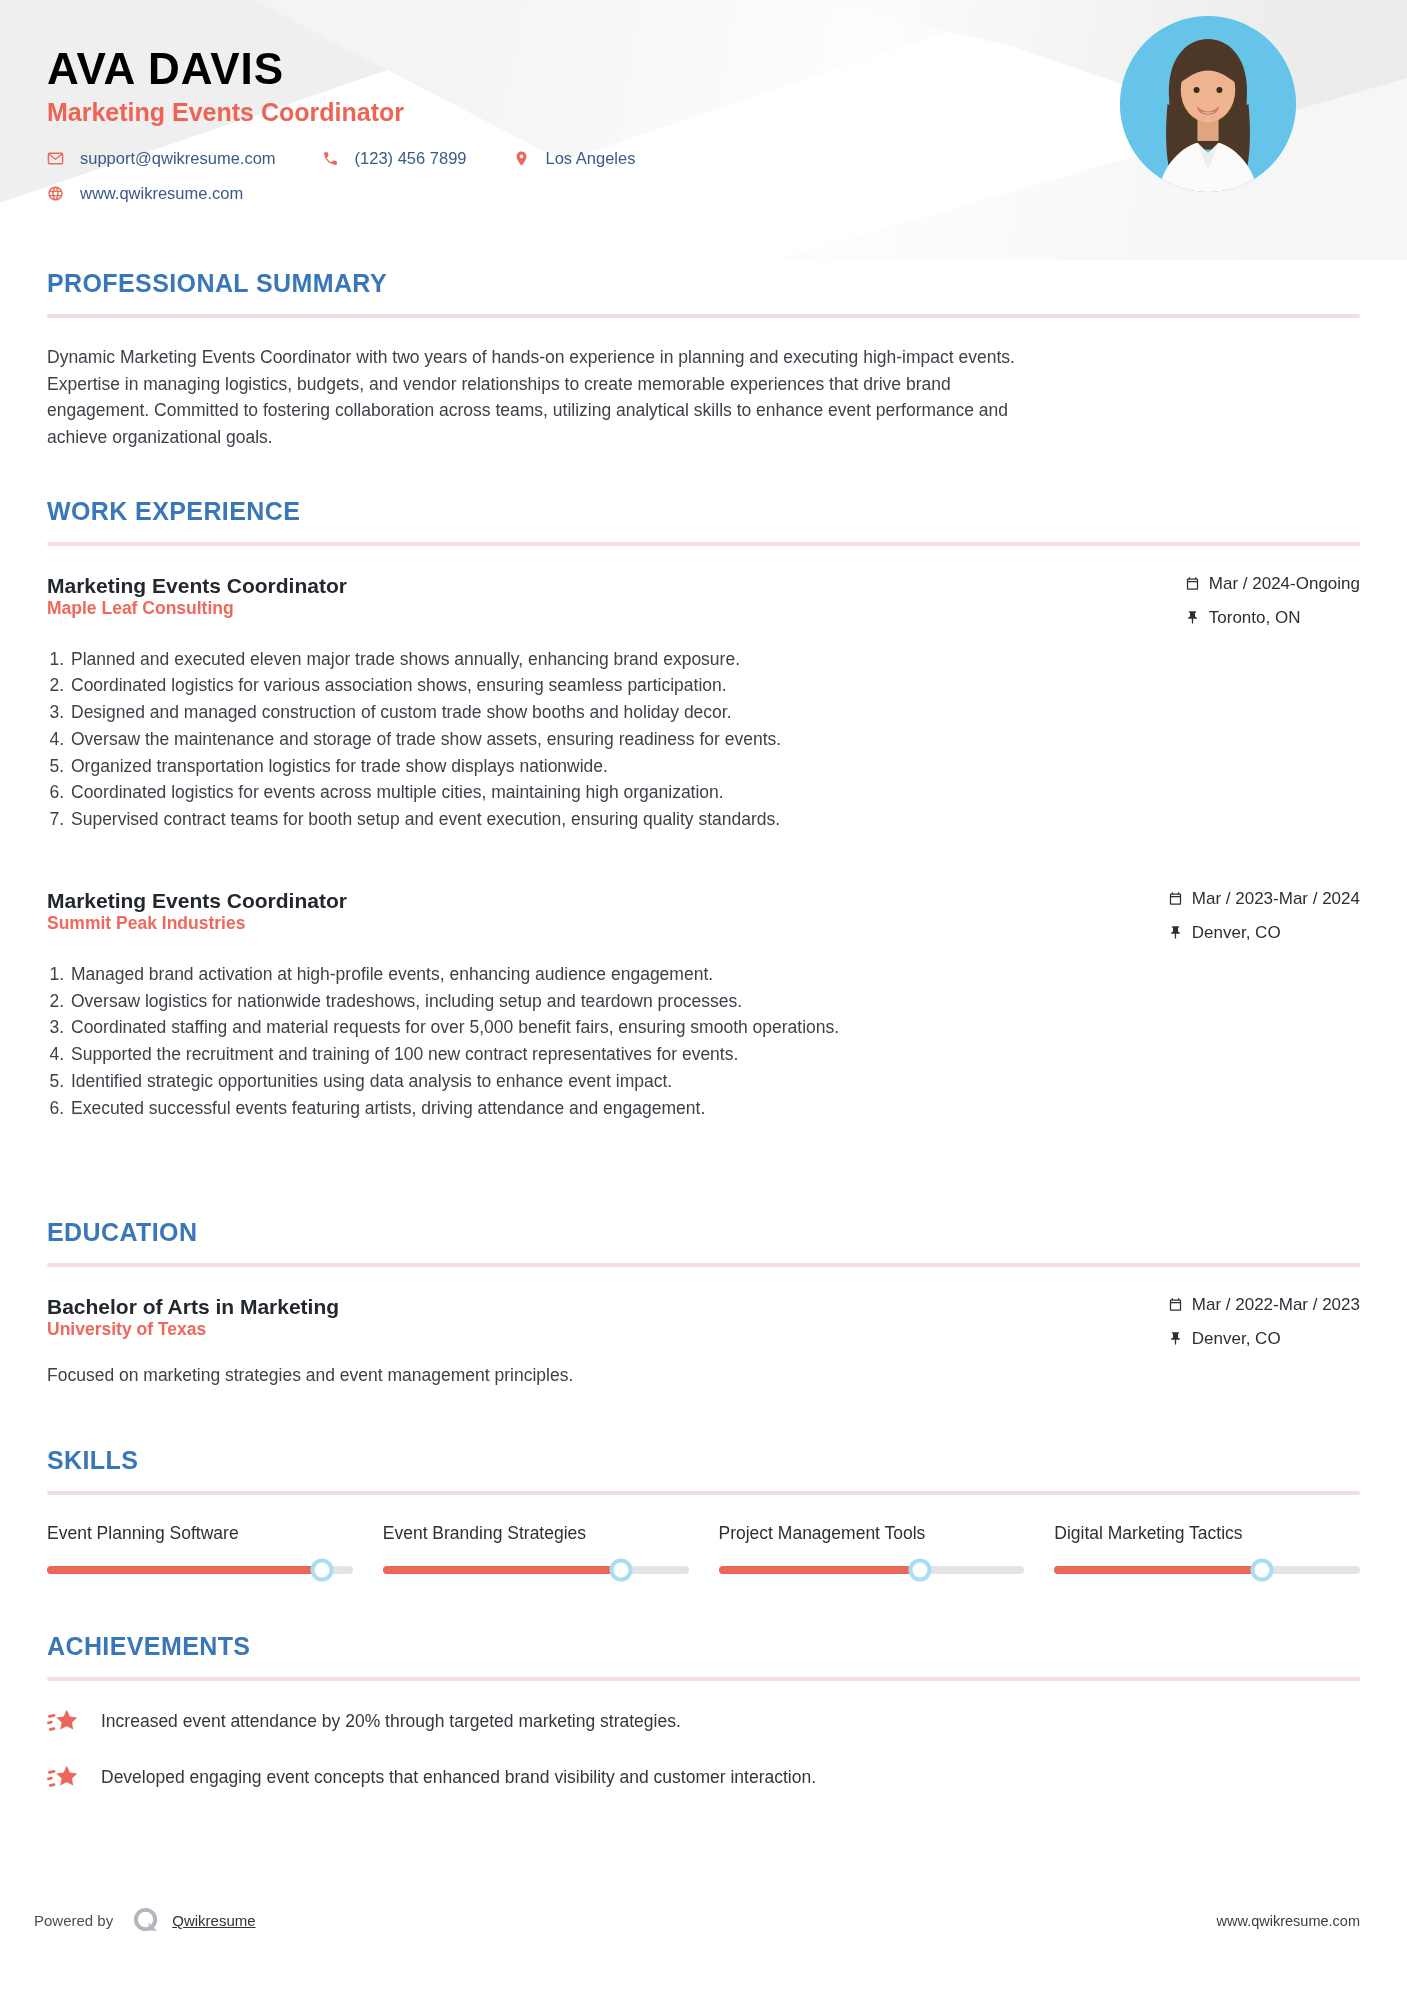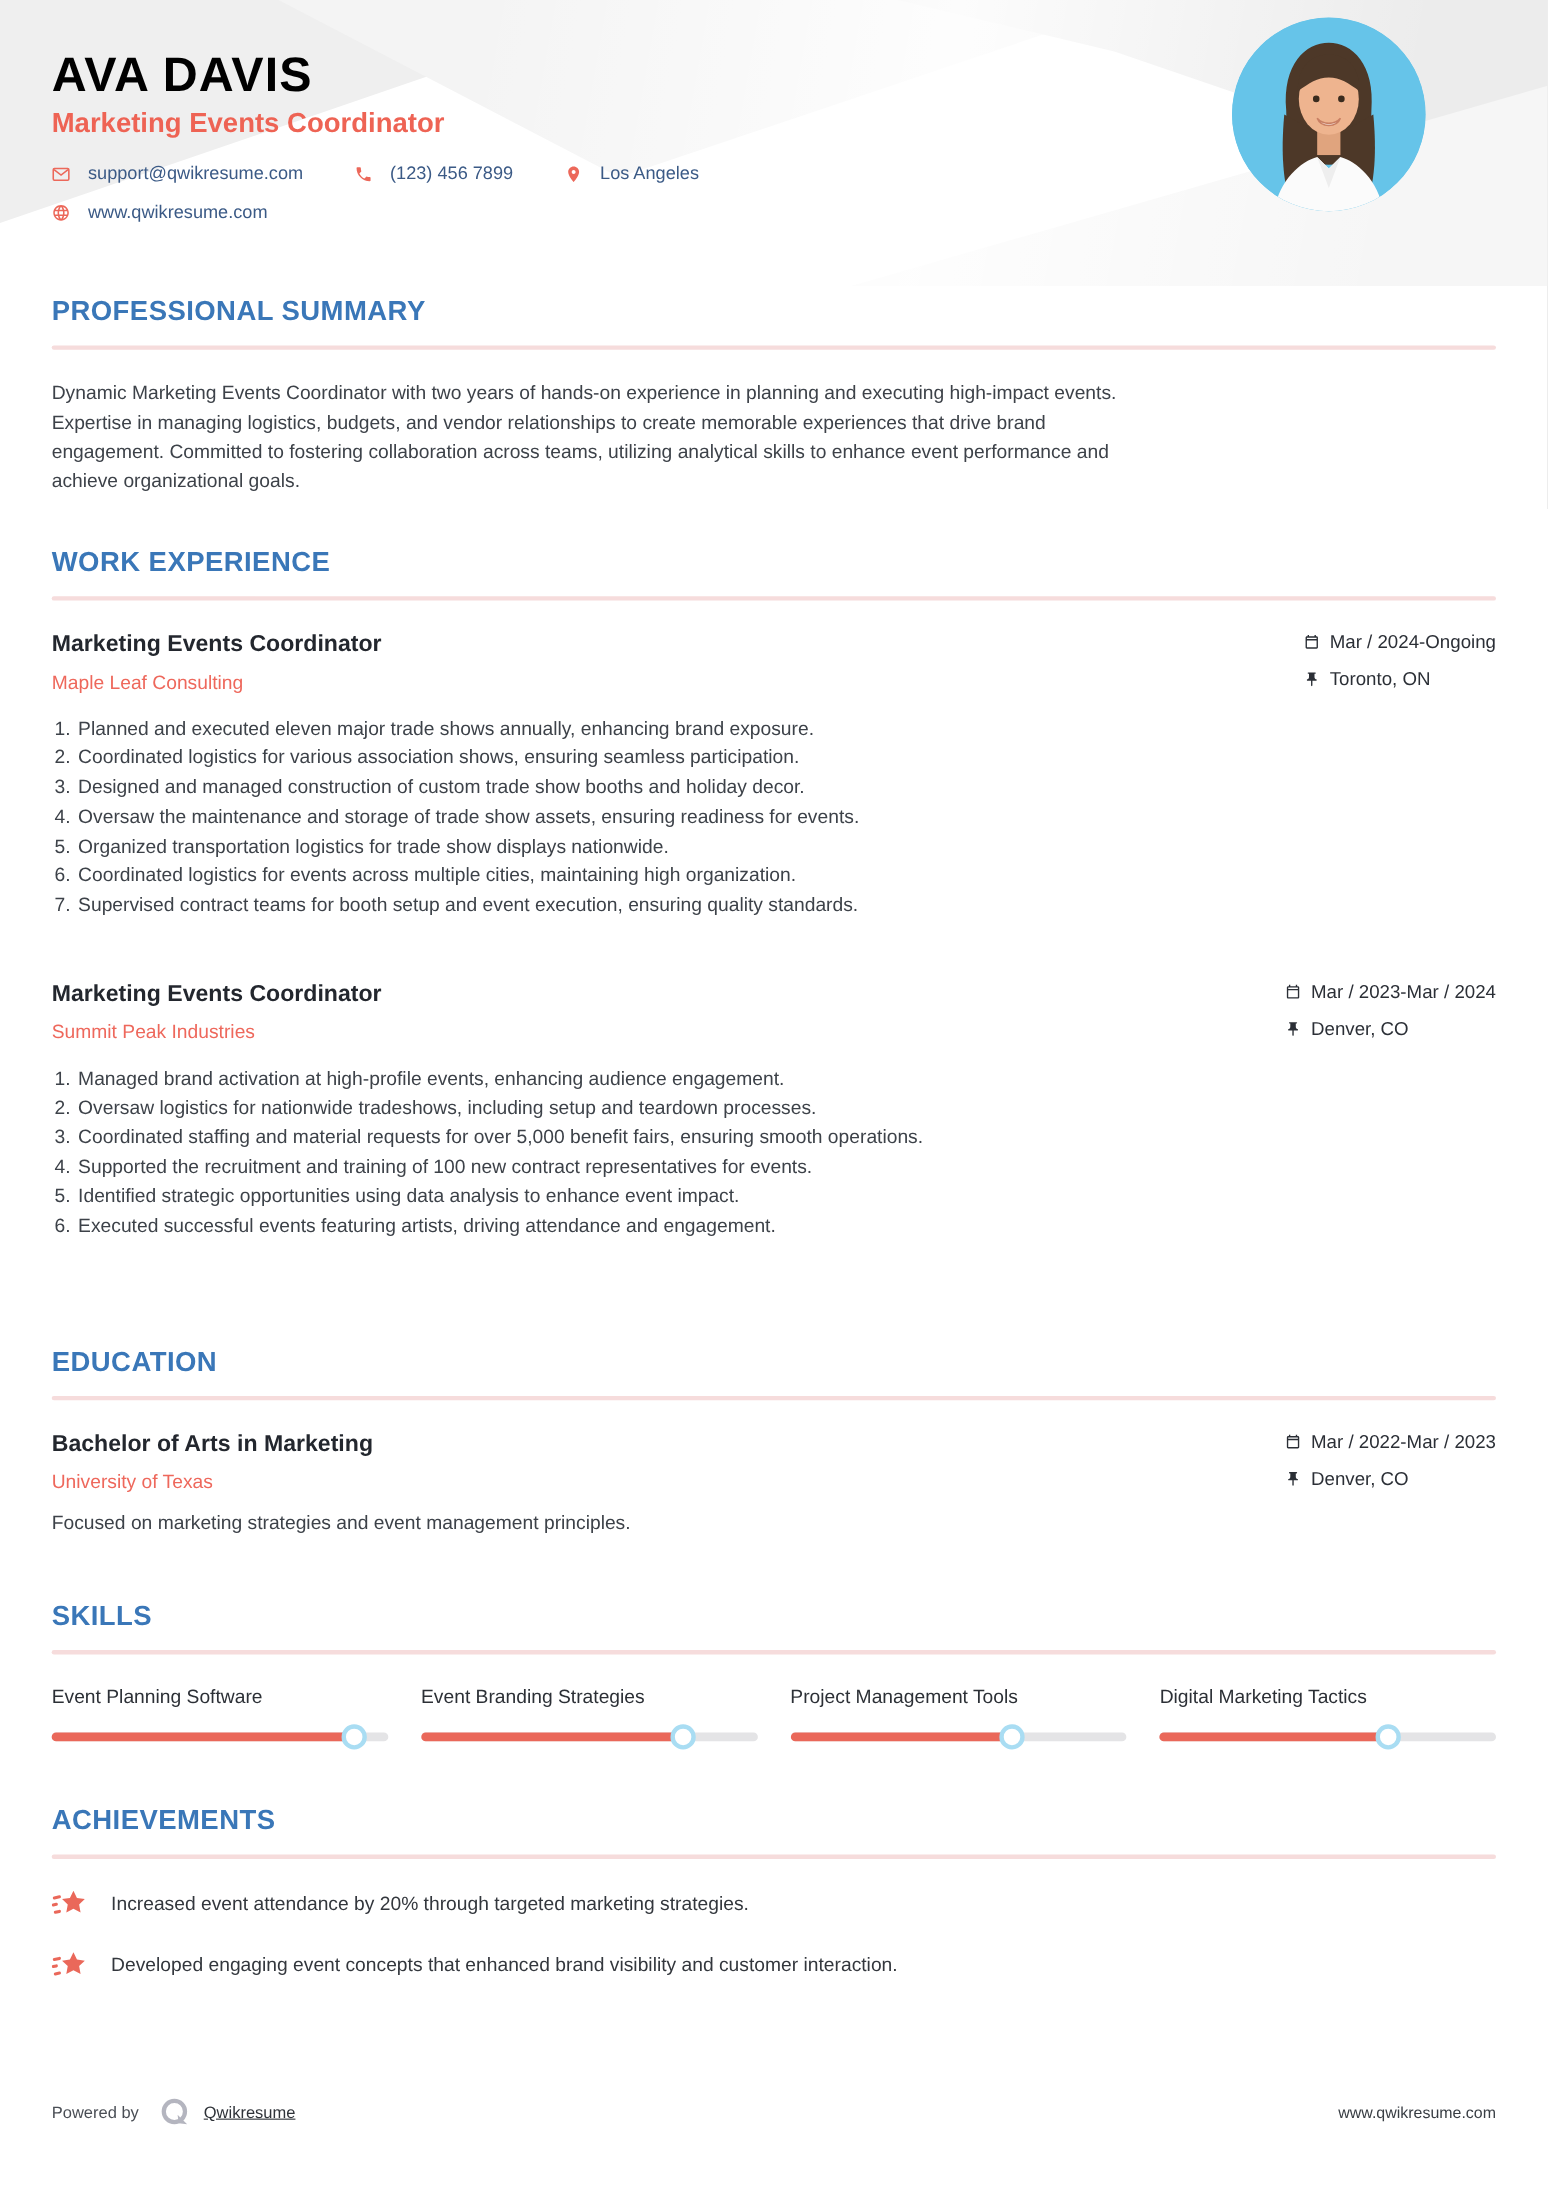--- a/index.html
+++ b/index.html
@@ -40,21 +40,21 @@
   
   .section { margin-top:58px; }
   .section-heading { font-size:25px; font-weight:800; color:#3a77b8; letter-spacing:.4px; }
   .divider { height:4px; background:#f6dcdc; border-radius:2px; margin-top:16px; }
   .summary-text { margin-top:26px; max-width:995px; font-size:17.5px; line-height:1.52; color:#3d4249; }
 
   .job { margin-top:28px; }
   .job + .job { margin-top:56px; }
   .job-head { display:flex; justify-content:space-between; align-items:flex-start; }
   .job-title { font-size:21px; font-weight:700; color:#23272e; }
-  .job-company { font-size:17.5px; font-weight:400; color:#ee685c; margin-top:12px; }
+  .job-company { font-size:17.5px; font-weight:700; color:#ee685c; }
   .edu-desc { font-size:17.5px; color:#3d4249; margin-top:16px; }
   .job-meta { text-align:right; }
   .meta-line { display:flex; justify-content:flex-start; align-items:center; font-size:17px; color:#2b2f36; }
   .meta-line + .meta-line { margin-top:14px; }
   .meta-line .micon { width:15px; height:15px; margin-right:9px; }
   .job-bullets { margin:18px 0 0; padding-left:22px; }
   .job-bullets li { font-size:17.5px; line-height:1.53; color:#3d4249; padding-left:2px; }
 
   
   .skills-grid { display:grid; grid-template-columns:repeat(4, 1fr); column-gap:30px; margin-top:28px; }
@@ -67,21 +67,21 @@
   }
 
   
   .ach-list { margin-top:10px; }
   .ach-item { display:flex; align-items:center; margin-top:26px; }
   .ach-icon { width:32px; height:30px; flex:0 0 auto; margin-right:22px; }
   .ach-text { font-size:17.5px; color:#33373d; }
 
   
   .footer {
-    position:absolute; left:47px; right:47px; bottom:56px;
+    position:absolute; left:34px; right:47px; bottom:56px;
     display:flex; justify-content:space-between; align-items:center;
   }
   .footer-left { display:flex; align-items:center; }
   .powered { font-size:15px; color:#4a4e55; }
   .qlogo { width:27px; height:27px; margin:0 12px 0 20px; }
   .brand-link { font-size:15px; color:#2e3238; text-decoration:underline; font-weight:500; }
   .footer-site { font-size:14.5px; color:#393e44; }
 </style>
 </head>
 <body>

